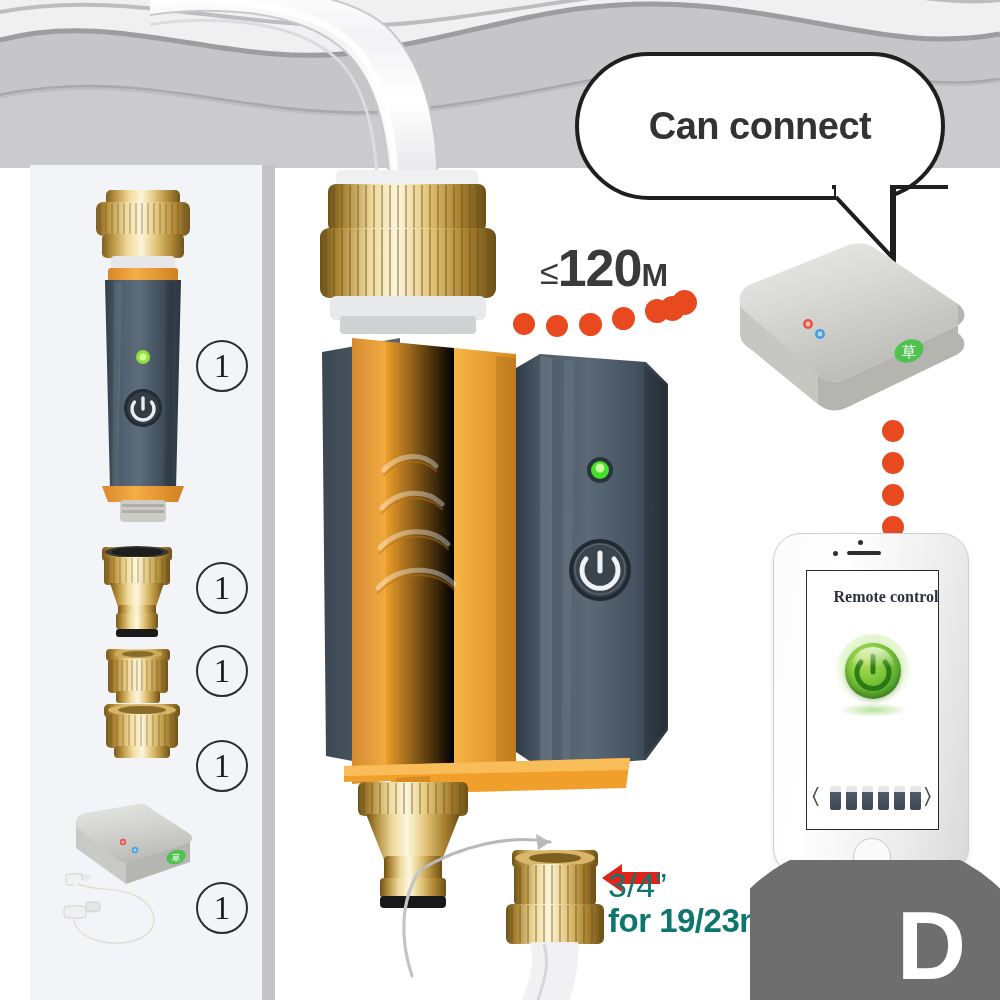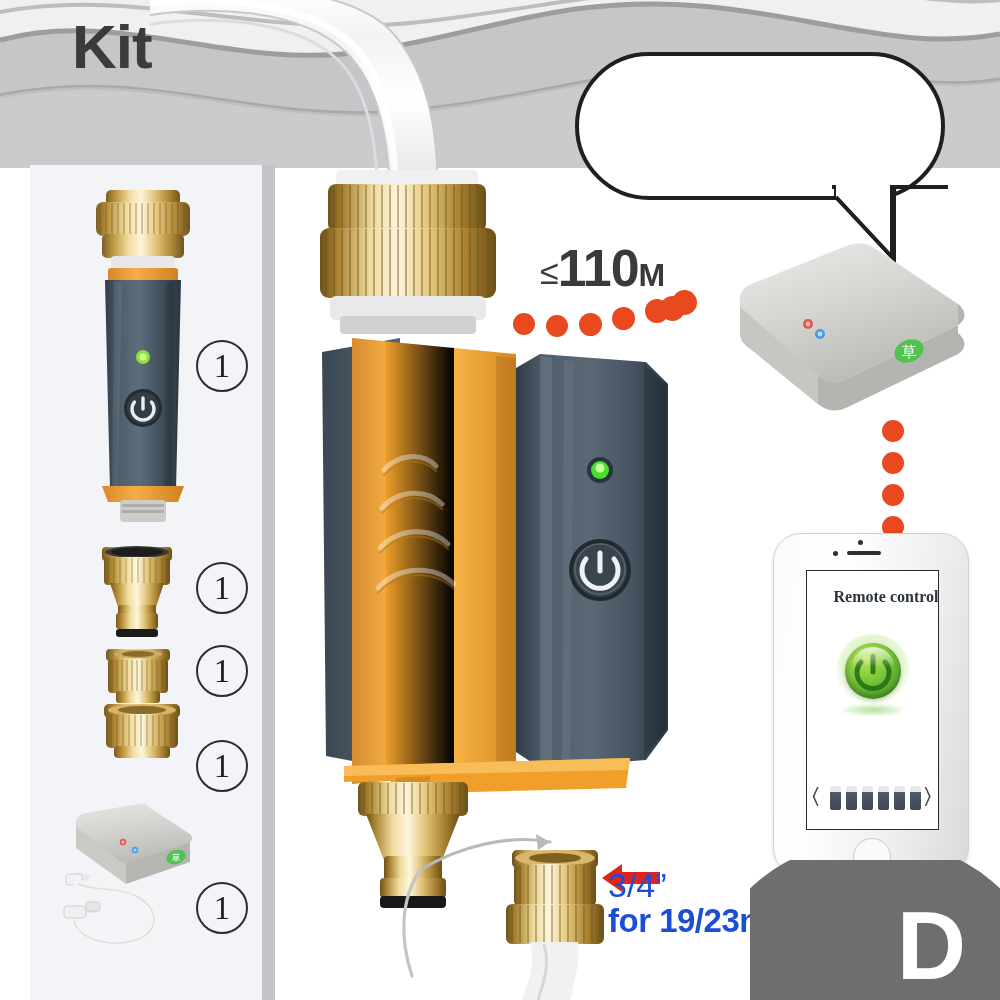--- a/index.html
+++ b/index.html
@@ -57,21 +57,21 @@
   }
   .dist .le{font-size:34px;font-weight:normal;vertical-align:2px;}
   .dist .num{font-size:52px;}
   .dist .unit{font-size:32px;}
 
   .dot{position:absolute;border-radius:50%;background:#e8491e;}
 
   
   .hose-note{
     position:absolute;left:608px;top:868px;width:250px;
-    color:#1d4ed8;line-height:1.05;
+    color:#0f766e;line-height:1.05;
   }
   .hose-size{font-size:34px;font-weight:normal;letter-spacing:0px;}
   .hose-main{font-size:33px;font-weight:bold;letter-spacing:-.5px;}
 
   .red-arrow{position:absolute;left:600px;top:860px;width:62px;height:36px;}
 
   
   .dcorner{position:absolute;right:0;bottom:0;width:250px;height:140px;overflow:hidden;}
   .dcorner-shape{position:absolute;right:-40px;bottom:-120px;width:330px;height:280px;border-radius:50%;background:#6e6e6e;}
   .dletter{
@@ -134,21 +134,20 @@
 
   <div class="header-band">
     <div class="band-base"></div>
     <svg class="band-white" viewBox="0 0 1000 168" preserveAspectRatio="none">
       <path d="M0,40 C120,8 230,70 360,52 C480,36 560,-6 700,6 C820,16 900,52 1000,34 L1000,0 L0,0 Z" fill="#f0f0f1"></path>
       <path d="M0,40 C120,8 230,70 360,52 C480,36 560,-6 700,6 C820,16 900,52 1000,34" fill="none" stroke="#9d9d9f" stroke-width="5"></path>
       <path d="M0,96 C150,66 250,124 400,112 C540,100 640,58 780,66 C880,72 930,92 1000,80" fill="none" stroke="#a9a9ab" stroke-width="5"></path>
       <path d="M0,96 C150,66 250,124 400,112 C540,100 640,58 780,66 C880,72 930,92 1000,80 L1000,168 L0,168 Z" fill="#cfcfd1" opacity=".55"></path>
       <path d="M0,12 C140,-14 260,40 420,22 C560,6 660,-22 800,-14 C900,-8 950,6 1000,0" fill="none" stroke="#bdbdbf" stroke-width="4"></path>
     </svg>
-    <div class="kit-title">Kit</div>
   </div>
 
   <div class="kit-panel"></div>
   <div class="kit-panel-edge"></div>
 
   <svg class="wm" style="left:78px;top:190px;width:130px;height:340px;" viewBox="0 0 130 340">
     <defs>
       <linearGradient id="br1" x1="0" y1="0" x2="1" y2="0">
         <stop offset="0" stop-color="#7d5f24"></stop>
           <stop offset=".12" stop-color="#b8913c"></stop>
@@ -425,24 +424,25 @@
   </svg>
 
   <div class="bubble"></div>
   <svg class="bubble-tail" viewBox="0 0 120 80">
     <path d="M2,2 L6,2 L6,12 L64,74 L64,2 L118,2" fill="none" stroke="#1f1f1f" stroke-width="4"></path>
     <path d="M6,0 L6,12 L62,72 L62,0 Z" fill="#ffffff"></path>
     <path d="M6,12 L62,72" stroke="#1f1f1f" stroke-width="4"></path>
     <path d="M62,0 L62,72" stroke="#1f1f1f" stroke-width="4"></path>
   </svg>
   <div class="bubble-txt">
+    <span>Can connect</span>
   </div>
 
   <div class="dist">
-    <span class="le">≤</span><span class="num">110</span><span class="unit">M</span>
+    <span class="le">≤</span><span class="num">120</span><span class="unit">M</span>
   </div>
 
   <div class="dot" style="left:513px;top:313px;width:22px;height:22px;"></div>
   <div class="dot" style="left:546px;top:315px;width:22px;height:22px;"></div>
   <div class="dot" style="left:579px;top:313px;width:23px;height:23px;"></div>
   <div class="dot" style="left:612px;top:307px;width:23px;height:23px;"></div>
   <div class="dot" style="left:645px;top:299px;width:24px;height:24px;"></div>
   <div class="dot" style="left:657px;top:298px;width:0;height:0;"></div>
   <div class="dot" style="left:634px;top:306px;width:0;height:0;"></div>
   <div class="dot" style="left:648px;top:300px;width:0;height:0;"></div>

